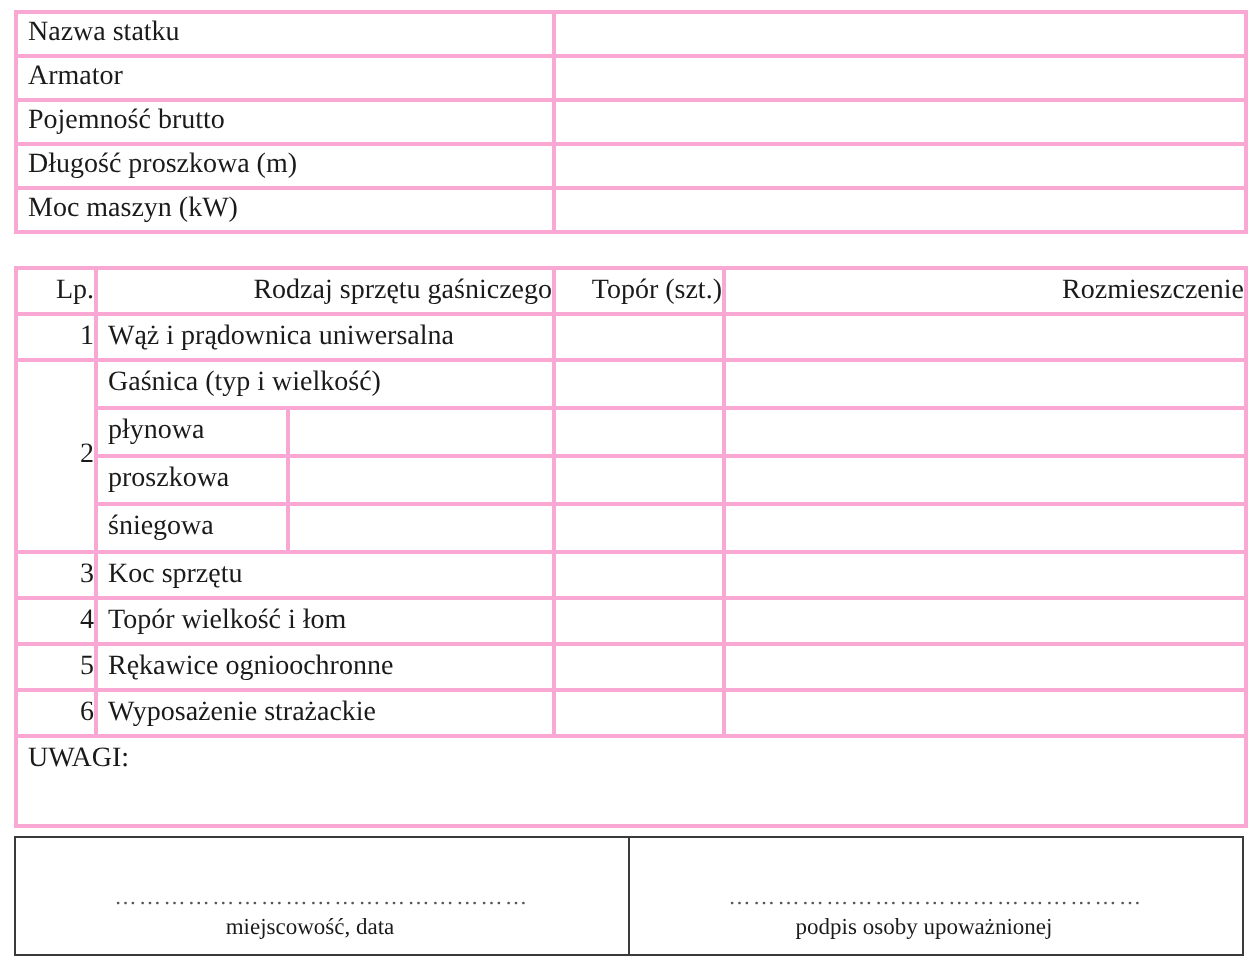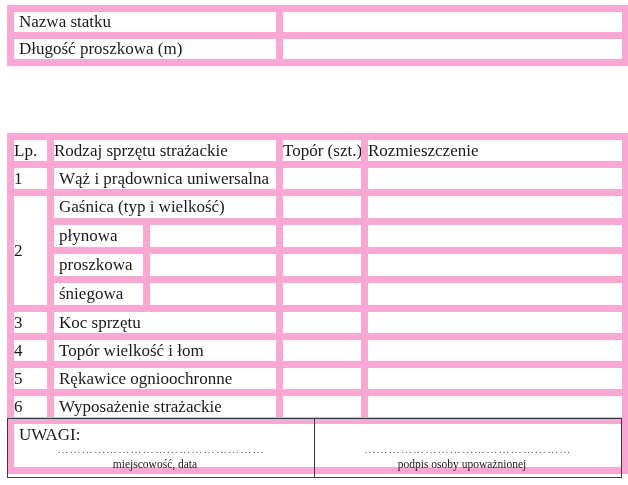--- a/index.html
+++ b/index.html
@@ -1,25 +1,25 @@
 <!DOCTYPE html>
 <html><head>
 <meta charset="utf-8">
 <style>
   html, body { margin: 0; padding: 0; background: #ffffff; }
   body { width: 628px; height: 485px; position: relative; overflow: hidden;
          font-family: "Liberation Serif", "DejaVu Serif", serif; color: #1a1a1a; }
   table { border-collapse: collapse; position: absolute; left: 7px; table-layout: fixed; }
-  td { border: 7px solid #f9a8d4; padding: 0 5px; font-size: 17px; line-height: 20px;
+  td { border: 2px solid #f9a8d4; padding: 0 5px; font-size: 14px; line-height: 20px;
        white-space: nowrap; overflow: hidden; vertical-align: middle; margin-left: 27px; }
   #ship-table { top: 5px; width: 615px; }
   #ship-table td { height: 20px; }
   #eq-table { top: 133px; width: 615px; }
   #eq-table td { height: 21px; }
-  #eq-table .c { text-align: left; padding: 0; }
+  #eq-table .c { text-align: right; padding: 0; }
   #eq-table .sub td { height: 22px; }
   .notes td { height: 42px !important; vertical-align: top; padding-top: 1px; }
   #sign-box { position: absolute; left: 7px; top: 418px; width: 613px; height: 58px;
               border: 1px solid #3a3a3a; display: flex; }
   .sign-cell { flex: 1; position: relative; }
   .sign-cell + .sign-cell { border-left: 1px solid #3a3a3a; }
   .dots { position: absolute; top: 25px; left: 0; right: 0; text-align: center;
           font-size: 11px; letter-spacing: 1.2px; color: #555; line-height: 10px; }
   .caption { position: absolute; top: 38px; left: 0; right: 12px; text-align: center;
              font-size: 11.5px; line-height: 14px; }
@@ -31,38 +31,50 @@
   <colgroup>
       <col style="width:269px">
       <col style="width:346px">
     </colgroup>
   <tbody>
       <tr>
     <td>Nazwa statku</td>
     <td></td>
   </tr>
   <tr>
+    <td>Armator</td>
+    <td></td>
+  </tr>
+  <tr>
+    <td>Pojemność brutto</td>
+    <td></td>
+  </tr>
+  <tr>
     <td>Długość proszkowa (m)</td>
+    <td></td>
+  </tr>
+  <tr>
+    <td>Moc maszyn (kW)</td>
     <td></td>
   </tr>
 </tbody>
   </table>
 
 <table id="eq-table">
   <colgroup>
     <col style="width:40px">
       <col style="width:96px">
       <col style="width:133px">
     <col style="width:85px">
       <col style="width:261px">
   </colgroup>
   <tbody>
       <tr>
     <td class="c">Lp.</td>
-    <td class="c" colspan="2">Rodzaj sprzętu strażackie</td>
+    <td class="c" colspan="2">Rodzaj sprzętu gaśniczego</td>
     <td class="c">Topór (szt.)</td>
     <td class="c">Rozmieszczenie</td>
   </tr>
   <tr>
     <td class="c">1</td>
     <td colspan="2">Wąż i prądownica uniwersalna</td>
     <td></td>
     <td></td>
   </tr>
   <tr class="sub">

